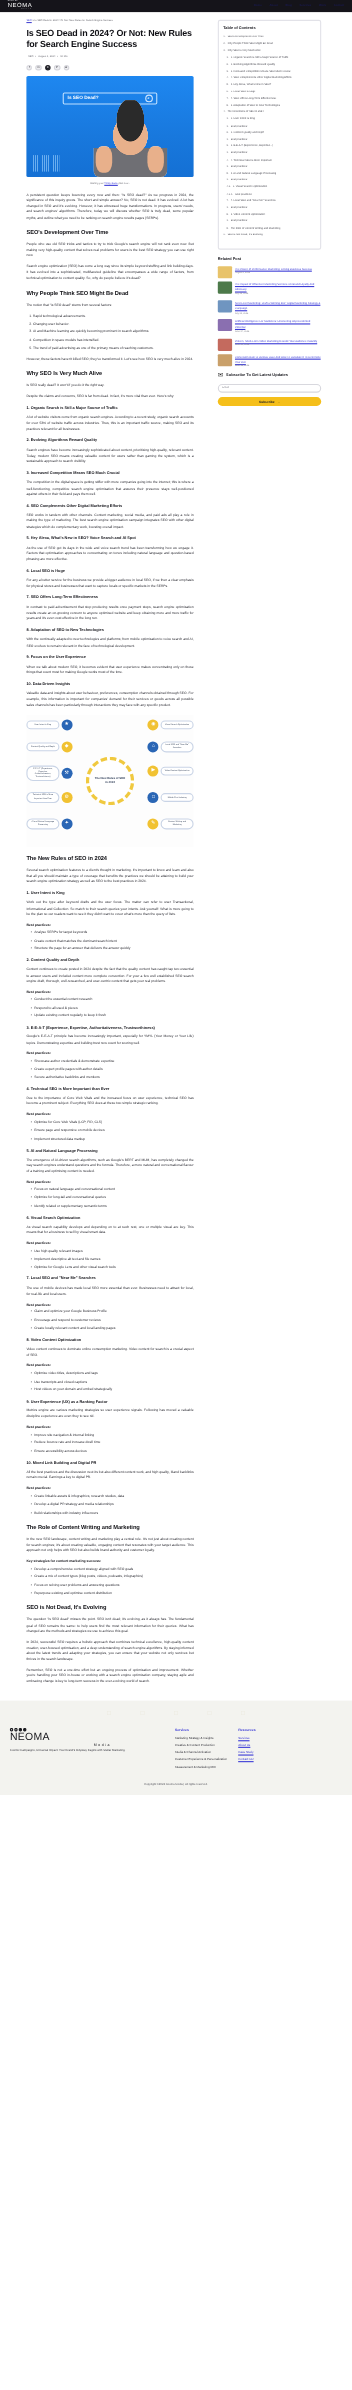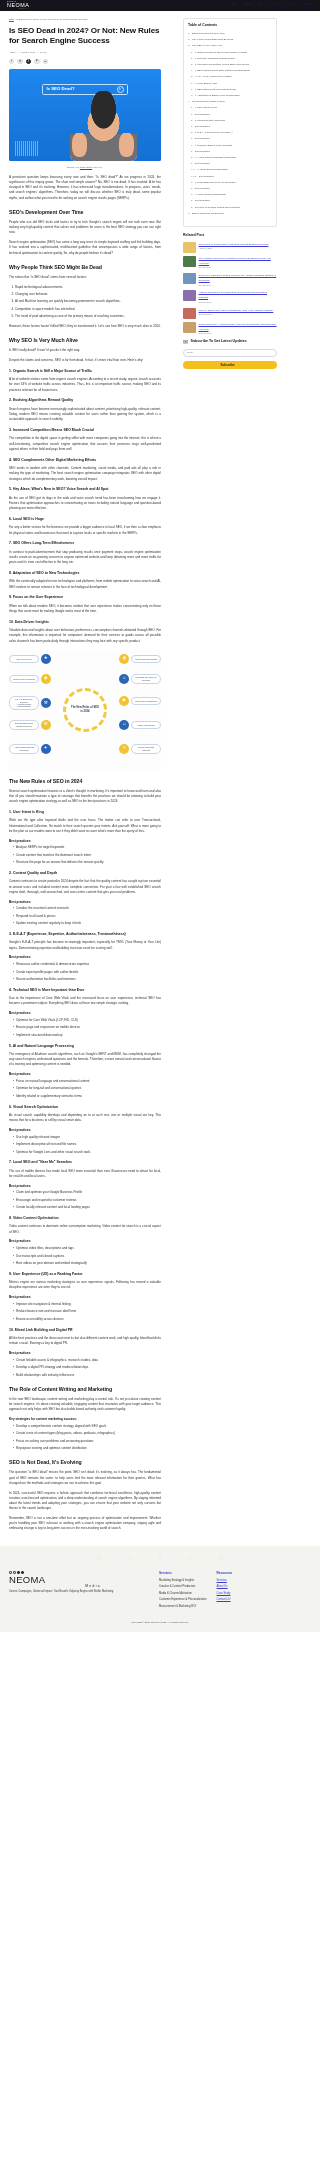--- a/index.html
+++ b/index.html
@@ -24,21 +24,21 @@
     padding: 0 7px;
   }
   .brand { display: flex; flex-direction: column; line-height: 1; }
   .brand-kicker { font-size: 1.8px; color: #cfcfd6; letter-spacing: .35px; font-weight: 700; }
   .brand-word { font-size: 5.4px; color: #ffffff; letter-spacing: .5px; font-weight: 400; }
   .brand-sub { font-size: 1.5px; color: #9a9aa5; letter-spacing: 1.1px; text-align: right; }
   .nav { display: flex; gap: 7px; align-items: center; }
   .nav a { color: #1a1a4e; font-size: 2.6px; text-decoration: none; font-weight: 600; }
 
   
-  .page { display: flex; gap: 22px; padding: 7px 7px 0 9px; align-items: flex-start; }
+  .page { display: flex; gap: 22px; padding: 7px 7px 0 24px; align-items: flex-start; }
   .main { width: 152px; flex: none; }
   .aside { width: 94px; flex: none; }
 
   
   .crumb { font-size: 2.3px; color: #6b6b72; margin-bottom: 4px; }
   .crumb a { color: #4a4ad2; }
   h1.title {
     font-size: 8.1px;
     line-height: 1.28;
     font-weight: 700;

